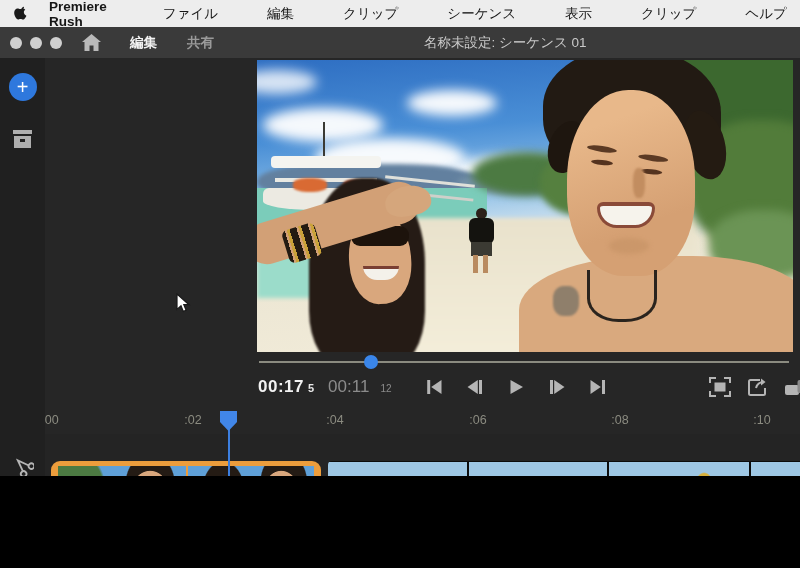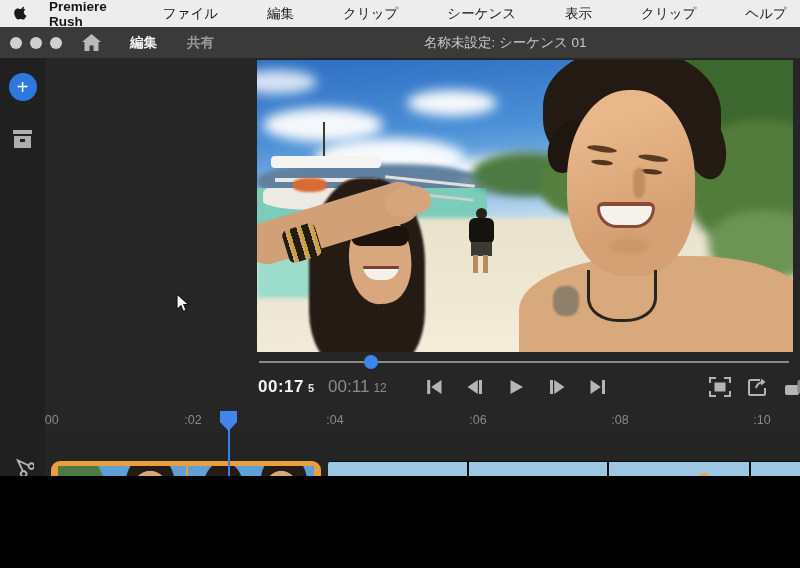--- a/index.html
+++ b/index.html
@@ -95,21 +95,21 @@
   .scrubber { position:absolute; left:212px; top:296px; width:536px; height:16px; }
   .scrub-line { position:absolute; left:2px; right:4px; top:7px; height:2px; background:#8b8b80; }
   .scrub-dot { position:absolute; top:1px; width:14px; height:14px; border-radius:50%; background:#3a86ea; }
 
   
   .controls { position:absolute; left:212px; top:316px; width:543px; height:30px; }
   .timecode { position:absolute; left:1px; top:3px; display:flex; align-items:baseline; white-space:nowrap; }
   .tc-main { color:#f2f2f2; font-size:17px; font-weight:700; letter-spacing:.5px; }
   .tc-fr { color:#e8e8e8; font-size:11px; font-weight:700; margin-left:4px; }
   .tc-dur { color:#8b8b8b; font-size:17px; font-weight:400; margin-left:14px; }
-  .tc-dur-fr { color:#8b8b8b; font-size:12px; margin-left:4px; }
+  .tc-dur-fr { color:#8b8b8b; font-size:10px; margin-left:11px; }
   .transport { position:absolute; left:166px; top:2px; display:flex; gap:19px; align-items:center; }
   .t-btn { width:22px; height:22px; display:flex; align-items:center; justify-content:center; }
   .view-btns { position:absolute; left:451px; top:2px; display:flex; gap:15px; align-items:center; }
   .v-btn { width:23px; height:22px; display:flex; align-items:center; justify-content:center; }
 
   
   .ruler { position:absolute; left:0; top:352px; width:755px; height:24px; overflow:hidden; }
   .tick { position:absolute; top:3px; transform:translateX(-50%); color:#8b8b80; font-size:12.5px; }
 
   

